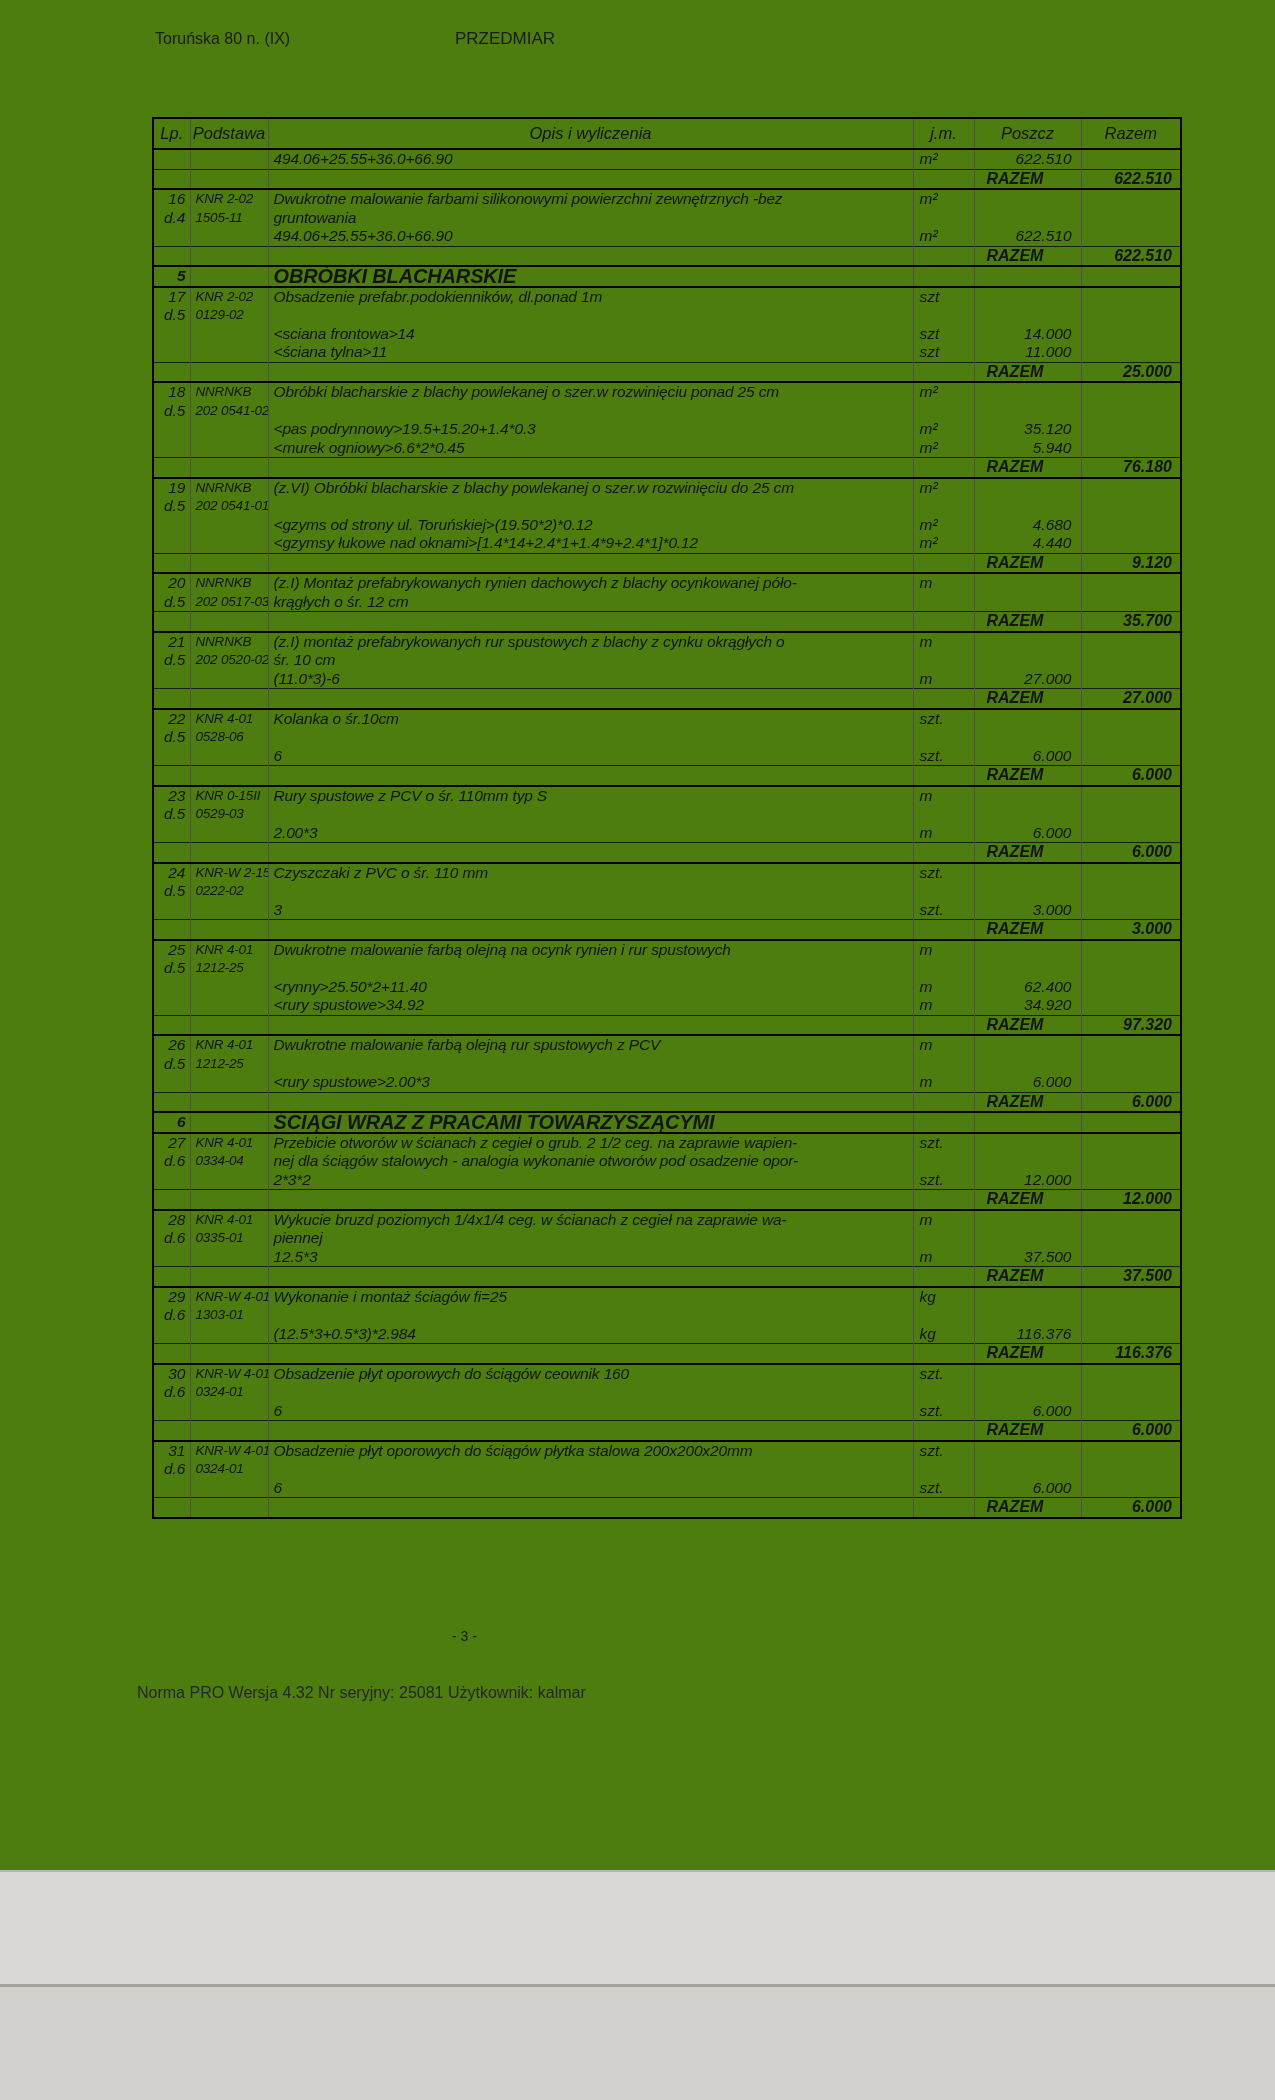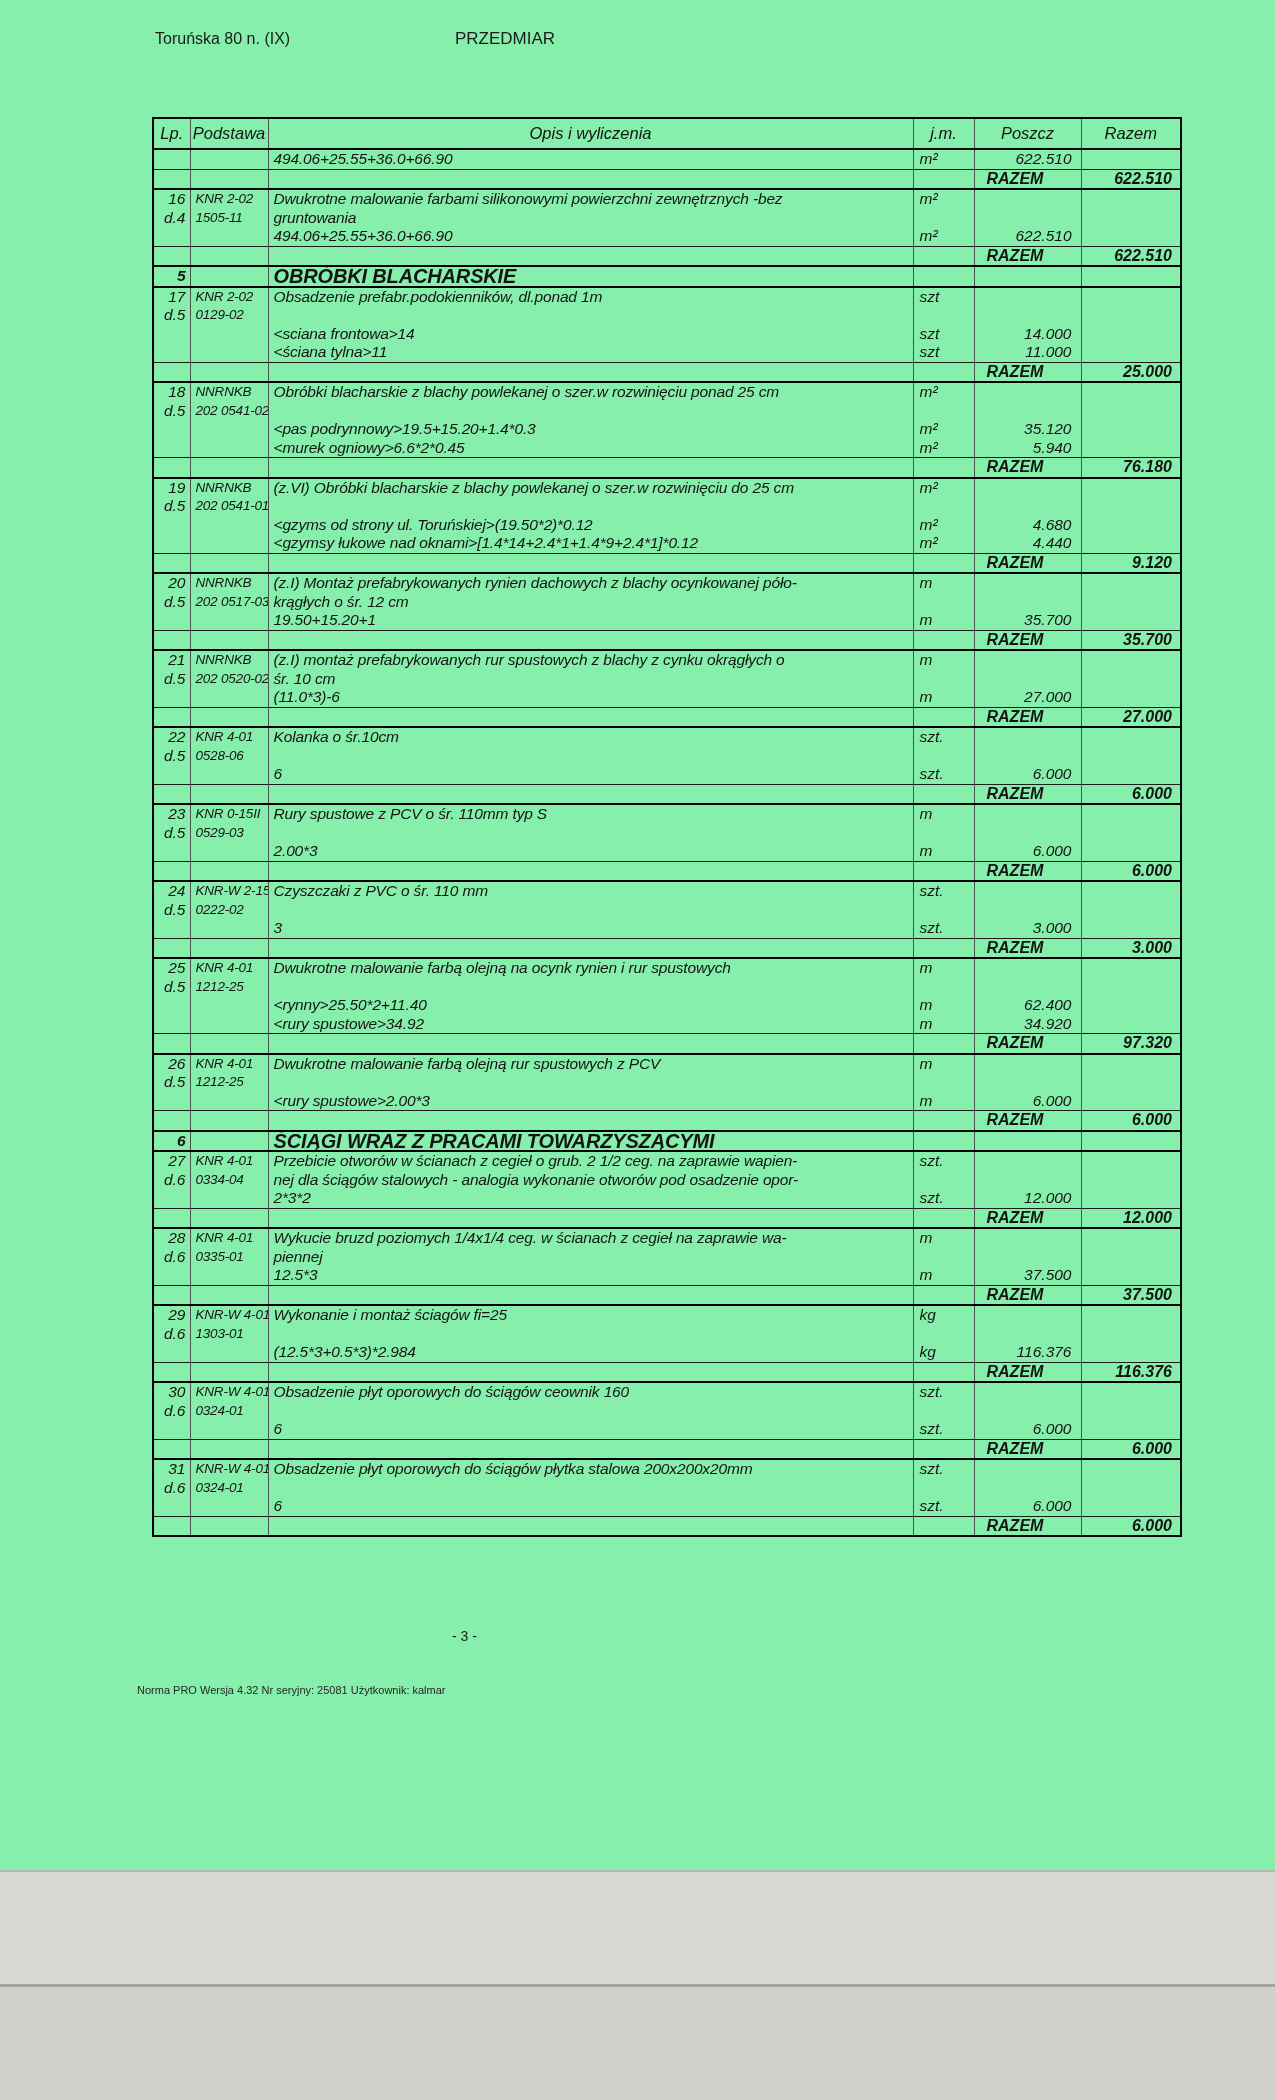--- a/index.html
+++ b/index.html
@@ -1,18 +1,18 @@
 <!DOCTYPE html>
 <html><head>
 <meta charset="utf-8">
 <style>
   * { margin:0; padding:0; box-sizing:border-box; }
   html,body { background:#ffffff; }
   .page {
-    position:relative; width:1275px; height:2100px; background:#86efac;
+    position:relative; width:1275px; height:2100px; background:#4d7c0f;
     font-family:"Liberation Sans","DejaVu Sans",sans-serif; color:#1b1b1b;
     overflow:hidden;
   }
   .doc-ref { position:absolute; left:155px; top:30px; font-size:16px; }
   .doc-title { position:absolute; left:455px; top:29px; font-size:17px; }
 
   table.przedmiar {
     position:absolute; left:152px; top:117px; width:1028px;
     border-collapse:collapse; table-layout:fixed;
     border:2.5px solid #000;
@@ -38,21 +38,21 @@
   .c-podstawa { padding-left:5px; font-size:13.5px; letter-spacing:-0.2px; }
   .c-opis { padding-left:5px; letter-spacing:-0.15px; }
   .c-jm { padding-left:6px; }
   .c-poszcz { text-align:right; padding-right:9px; }
   .c-razem { text-align:right; padding-right:8px; }
   tr.razem .c-poszcz { text-align:left; padding-left:12px; font-size:16px; }
   tr.razem .c-razem { font-size:16px; }
   tr.section .c-lp { font-weight:bold; }
 
   .page-number { position:absolute; left:452px; top:1628px; font-size:14px; }
-  .program-footer { position:absolute; left:137px; top:1684px; font-size:11px; color:#262626; }
+  .program-footer { position:absolute; left:137px; top:1684px; font-size:16px; color:#262626; }
 
   .scan-band-top { position:absolute; left:0; top:1870px; width:1275px; height:2px; background:#b7b5b1; }
   .scan-band-1 { position:absolute; left:0; top:1872px; width:1275px; height:112px; background:#dad8d4; }
   .scan-band-line { position:absolute; left:0; top:1984px; width:1275px; height:3px; background:#a5a19c; }
   .scan-band-2 { position:absolute; left:0; top:1987px; width:1275px; height:113px; background:#d3d1cd; }
 </style>
 </head>
 <body>
 
 <div class="page">
@@ -264,28 +264,20 @@
           <td class="c-razem"></td>
         </tr>
         <tr class="line">
           <td class="c-lp">d.5</td>
           <td class="c-podstawa">202 0517-03</td>
           <td class="c-opis">krągłych o śr. 12 cm</td>
           <td class="c-jm"></td>
           <td class="c-poszcz"></td>
           <td class="c-razem"></td>
         </tr>
-        <tr class="line">
-          <td class="c-lp"></td>
-          <td class="c-podstawa"></td>
-          <td class="c-opis">19.50+15.20+1</td>
-          <td class="c-jm">m</td>
-          <td class="c-poszcz">35.700</td>
-          <td class="c-razem"></td>
-        </tr>
         <tr class="razem">
           <td class="c-lp"></td>
           <td class="c-podstawa"></td>
           <td class="c-opis"></td>
           <td class="c-jm"></td>
           <td class="c-poszcz">RAZEM</td>
           <td class="c-razem">35.700</td>
         </tr>
         <tr class="line">
           <td class="c-lp">21</td>

